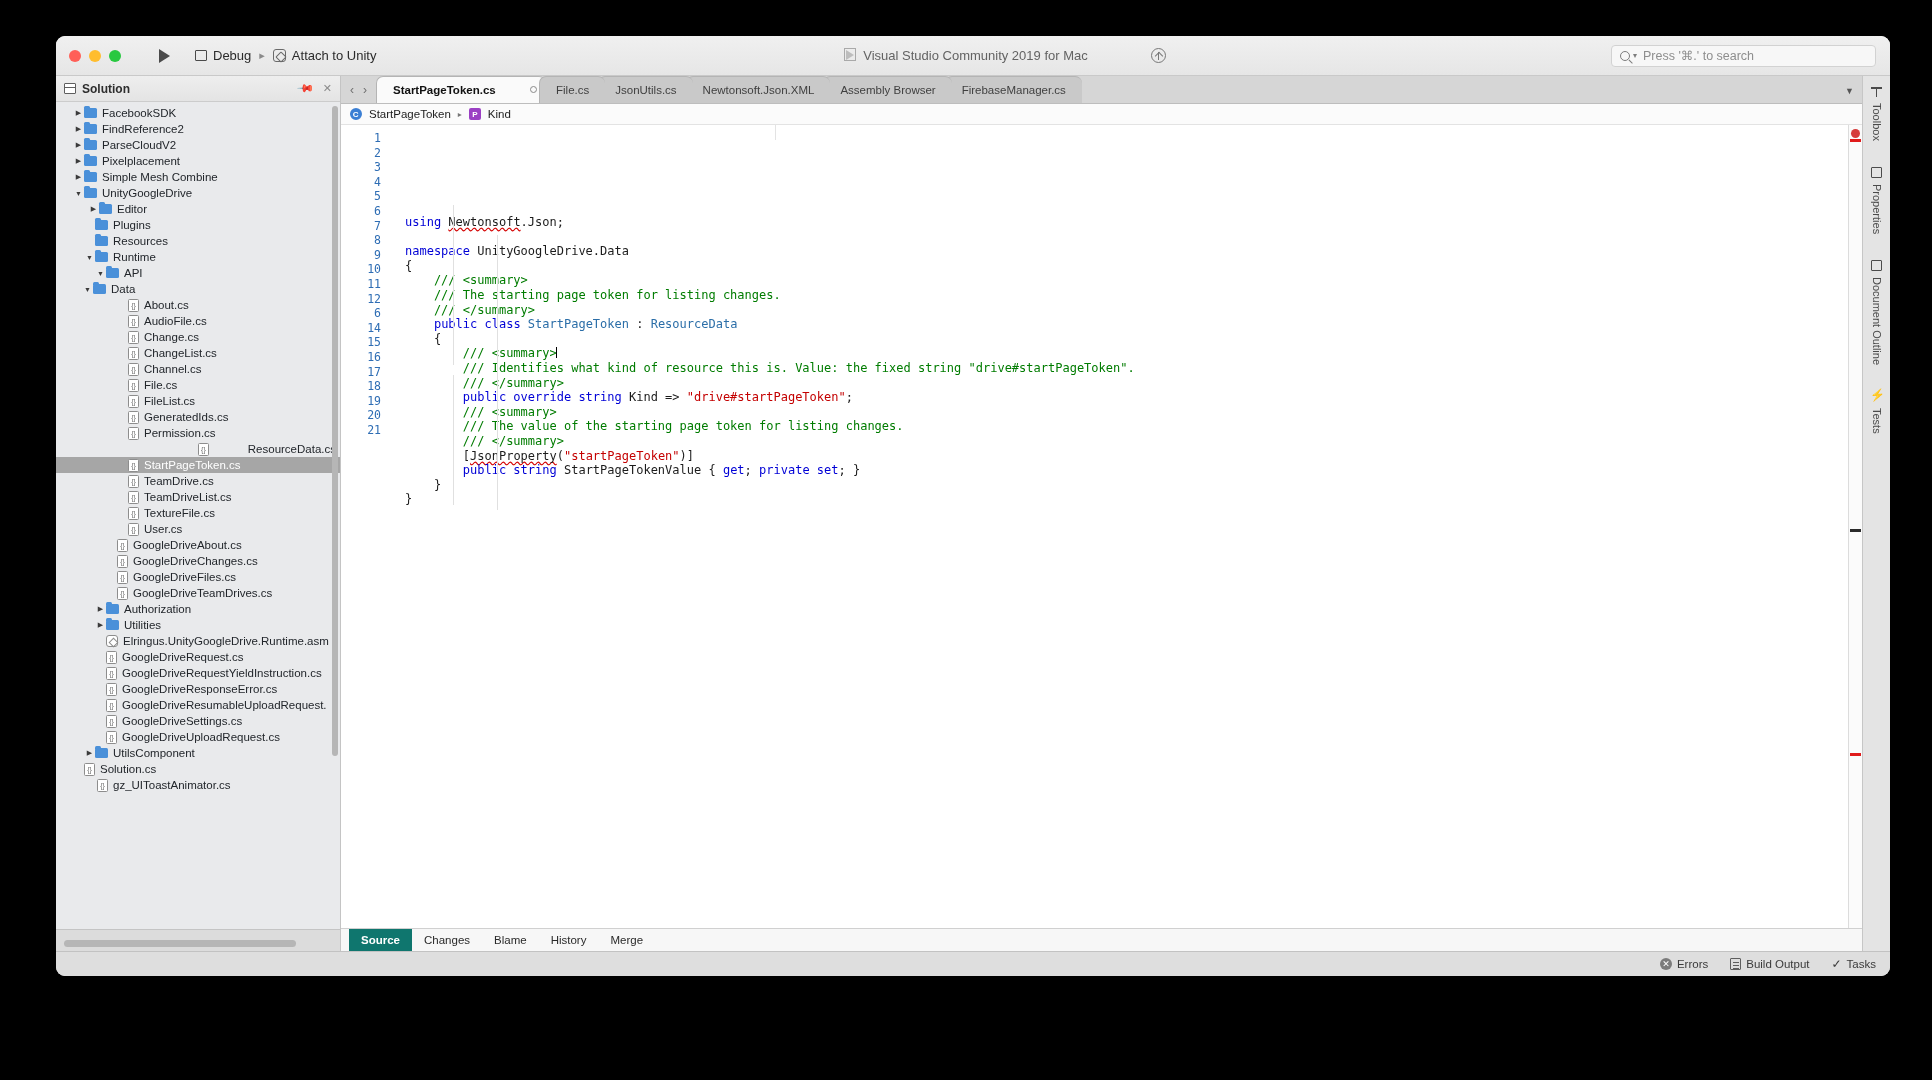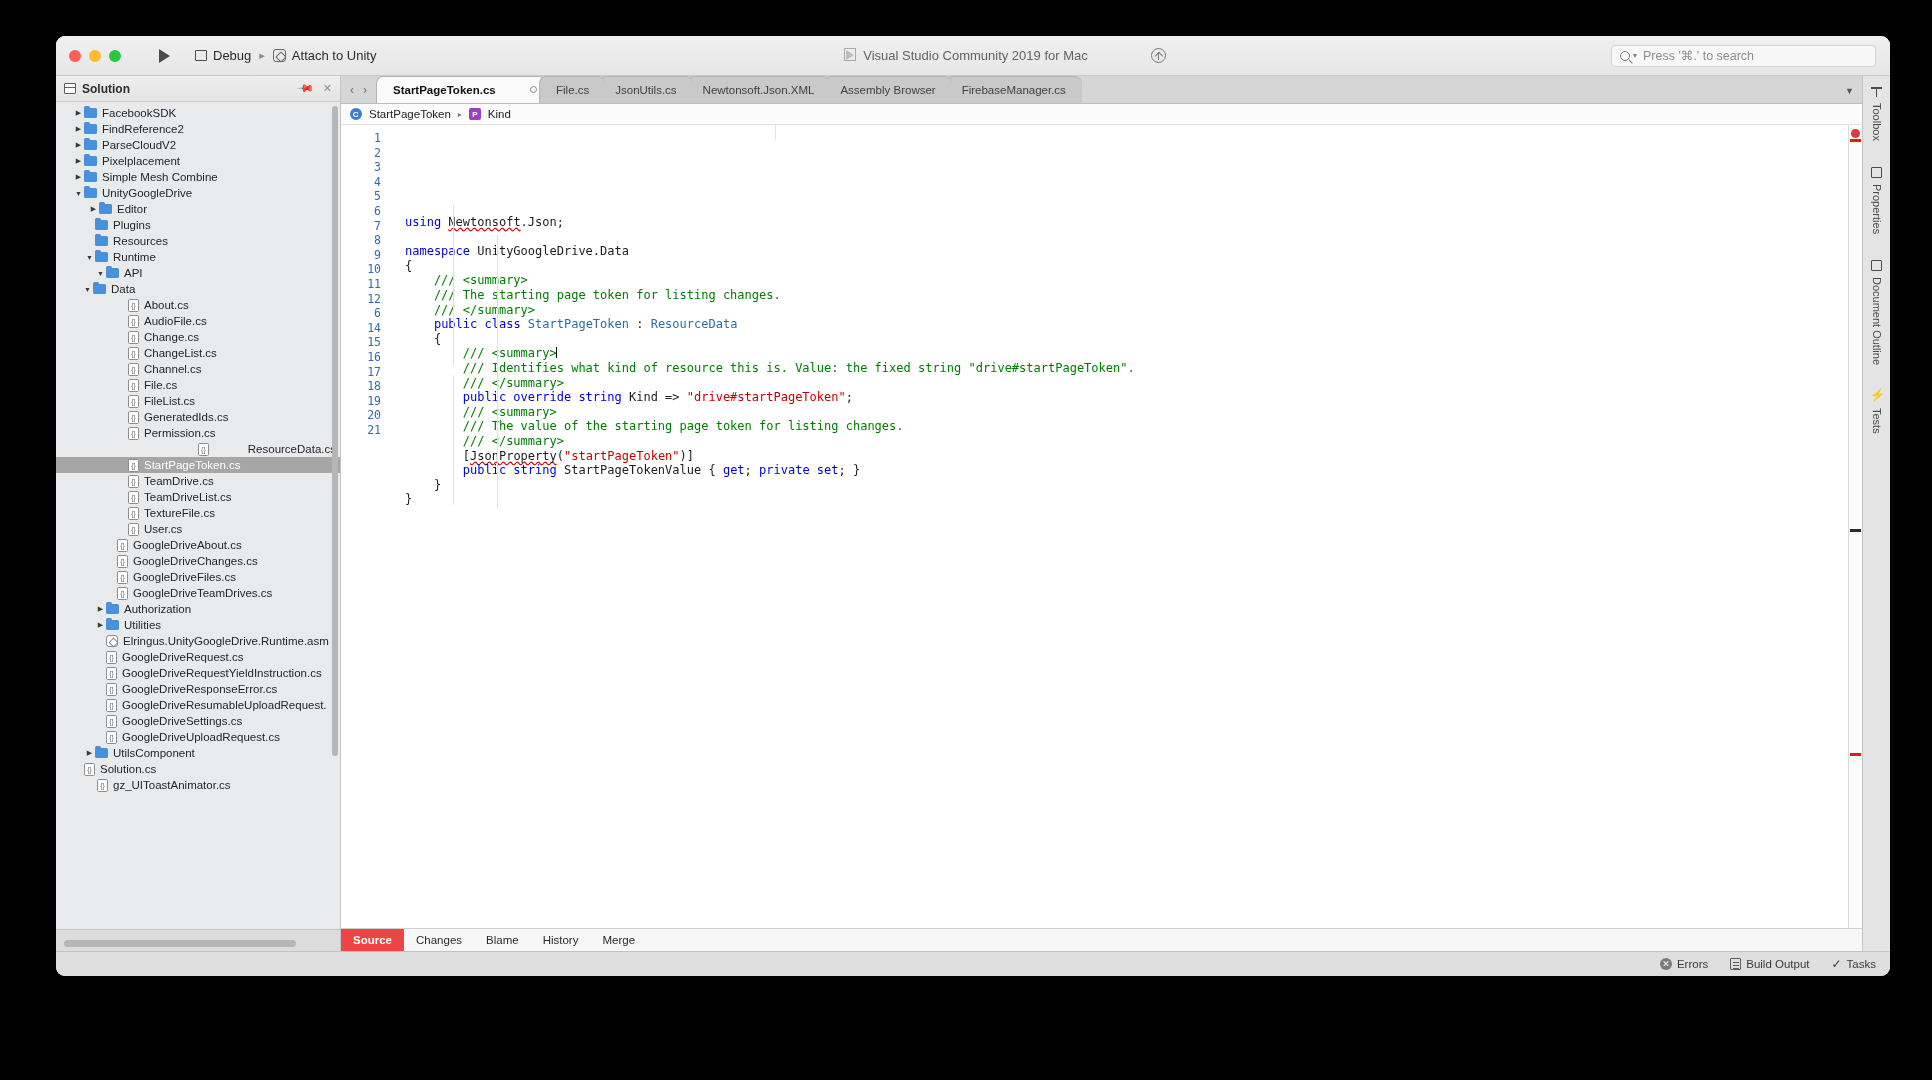--- a/index.html
+++ b/index.html
@@ -345,21 +345,21 @@
 
   
   .source-tabs {
     height: 23px; flex: 0 0 23px;
     background: #f7f7f7;
     border-top: 1px solid #d0d0d0;
     display: flex; align-items: stretch;
     font-size: 11.5px;
   }
   .stab { padding: 0 12px; display: flex; align-items: center; color: #2a2a2a; }
-  .stab.active { background: #ef4444; color: #fff; font-weight: bold; }
+  .stab.active { background: #0f766e; color: #fff; font-weight: bold; margin-left: 8px; }
 
   
   .statusbar {
     height: 25px; flex: 0 0 25px;
     background: #dedede;
     border-top: 1px solid #c2c2c2;
     display: flex; align-items: center; justify-content: flex-end;
     gap: 22px; padding-right: 14px;
     font-size: 11.5px; color: #3a3a3a;
   }

